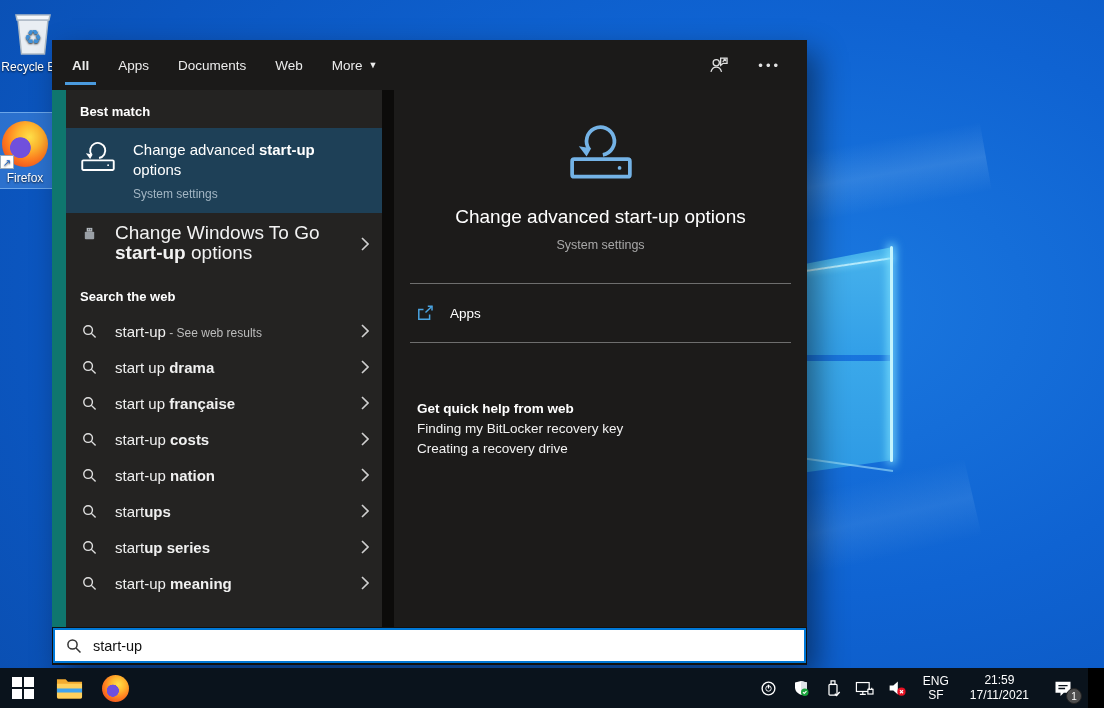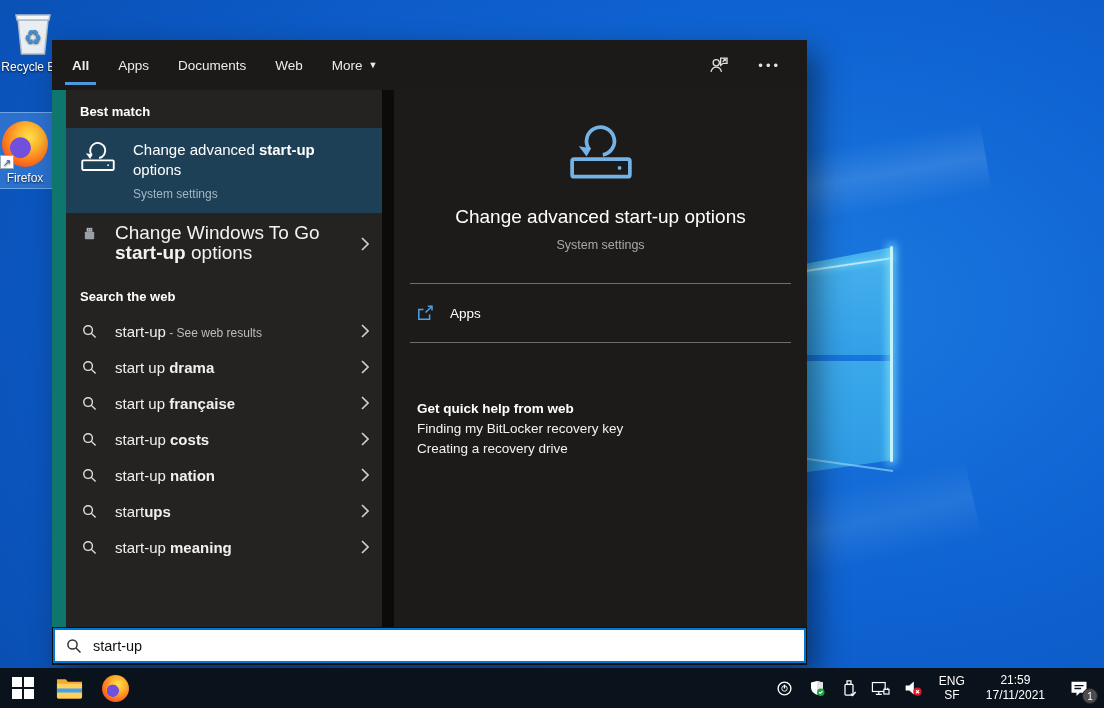--- a/index.html
+++ b/index.html
@@ -80,21 +80,21 @@
   .open-label { font-size:13.5px; color:#fff; }
   .help { padding:21px 23px 0; }
   .help-h { font-size:13.5px; font-weight:bold; color:#fff;margin-top:37px; }
   .help-link { font-size:13.5px; color:#f2f2f2; margin-top:5px; cursor:pointer; }
 
   .search-row { flex:none; height:38px; background:#111; display:flex; }
   .search-box { flex:1; margin:1px 1px 2px 1px; background:#fff; border:2px solid #0078d7; display:flex; align-items:center; padding:0 11px; gap:11px; }
   .search-box input { flex:1; border:none; outline:none; font-size:14.5px; color:#111; font-family:"Liberation Sans", sans-serif; background:transparent; }
 
   
-  .taskbar { position:absolute; left:0; right:0; bottom:0; height:40px; background:#0a131c; z-index:50; display:flex; align-items:center; }
+  .taskbar { position:absolute; left:0; right:16px; bottom:0; height:40px; background:#0a131c; z-index:50; display:flex; align-items:center; }
   .tb-btn { width:46px; height:40px; display:flex; align-items:center; justify-content:center; cursor:pointer; }
   .start-grid { display:grid; grid-template-columns:10px 10px; grid-template-rows:10px 10px; gap:2px; }
   .start-grid span { background:#fff; }
   .tb-ff { width:27px; height:27px; border-radius:50%;
     background: radial-gradient(circle at 40% 58%, #7050dd 0 26%, rgba(0,0,0,0) 28%),
                 radial-gradient(circle at 60% 35%, #ffe04a 0%, #ffb62e 30%, #ff8020 55%, #f25c1e 75%, #c2491f 100%); }
   .tray { margin-left:auto; display:flex; align-items:center; gap:4px; padding-right:4px; }
   .tray-ic { width:28px; height:40px; display:flex; align-items:center; justify-content:center; cursor:pointer; position:relative; }
   .lang { text-align:center; font-size:12px; line-height:14px; color:#fff; padding:0 8px; cursor:pointer; }
   .clock { text-align:center; font-size:12px; line-height:15px; color:#fff; padding:0 9px; cursor:pointer; }
@@ -274,20 +274,32 @@
             <path d="M1 1l6 6-6 6"></path>
           </svg>
       </div>
       <div class="web-item">
         <span class="ic">
             <svg width="15" height="15" viewBox="0 0 16 16" fill="none" stroke="#e0e0e0" stroke-width="1.5">
               <circle cx="6.5" cy="6.5" r="4.6"></circle>
               <path d="M10 10l4.5 4.5"></path>
             </svg>
           </span>
+        <div><span>start</span><b>up series</b><span class="dim"></span></div>
+        <svg class="row-chev" width="8" height="14" viewBox="0 0 8 14" fill="none" stroke="#d0d0d0" stroke-width="1.6">
+            <path d="M1 1l6 6-6 6"></path>
+          </svg>
+      </div>
+      <div class="web-item">
+        <span class="ic">
+            <svg width="15" height="15" viewBox="0 0 16 16" fill="none" stroke="#e0e0e0" stroke-width="1.5">
+              <circle cx="6.5" cy="6.5" r="4.6"></circle>
+              <path d="M10 10l4.5 4.5"></path>
+            </svg>
+          </span>
         <div><span>start-up </span><b>meaning</b><span class="dim"></span></div>
         <svg class="row-chev" width="8" height="14" viewBox="0 0 8 14" fill="none" stroke="#d0d0d0" stroke-width="1.6">
             <path d="M1 1l6 6-6 6"></path>
           </svg>
       </div>
     </div>
 
     <div class="gutter"></div>
 
     <div class="right-panel">

